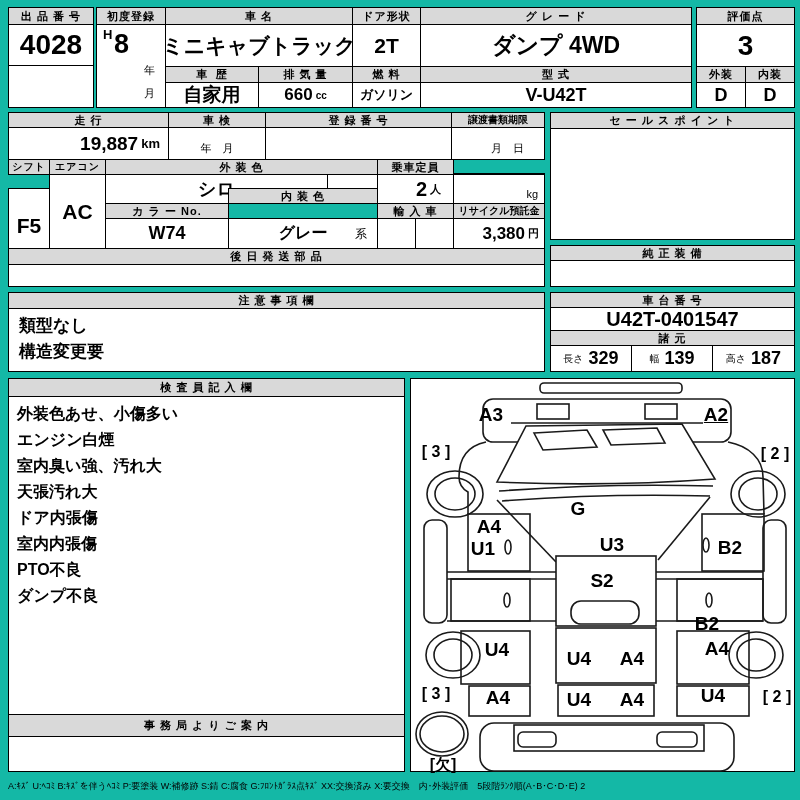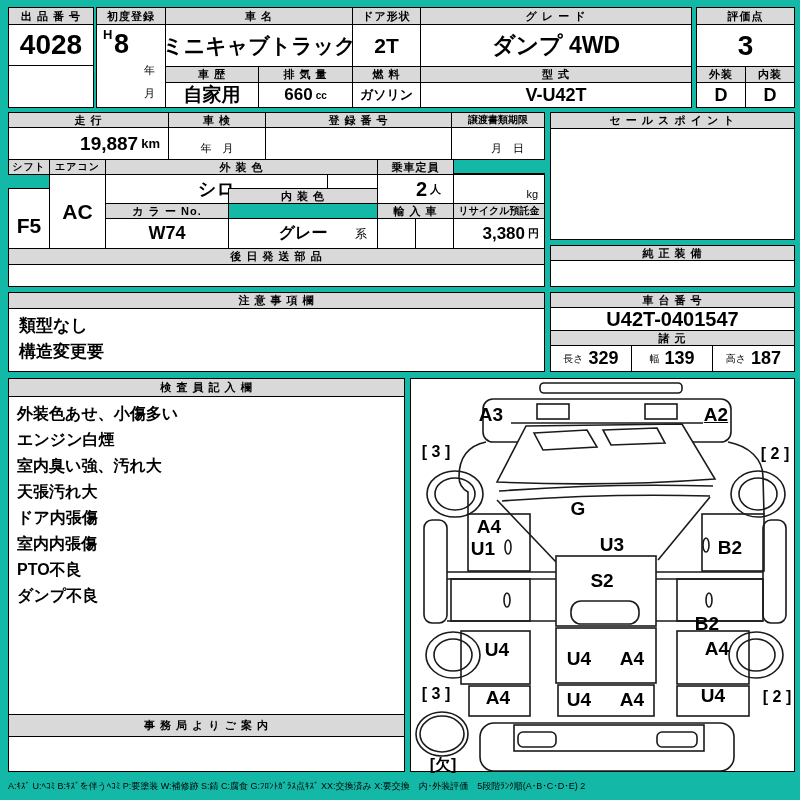--- a/index.html
+++ b/index.html
@@ -38,21 +38,21 @@
     <span class="val" style="position:absolute;left:6px;top:2px;font-size:13px;">H</span>
     <span class="val" style="position:absolute;left:17px;top:4px;font-size:27px;">8</span>
     <span style="position:absolute;right:10px;top:38px;font-size:11px;">年</span>
     <span style="position:absolute;right:10px;top:61px;font-size:11px;">月</span>
   </div>
 
   <div class="hdr" style="left:165px;top:7px;width:188px;height:18px;">車 名</div>
   <div class="cell" style="left:165px;top:24px;width:188px;height:43px;">
     <span class="val" style="font-size:21px;">ミニキャブトラック</span>
   </div>
-  <div class="hdr" style="left:165px;top:66px;width:94px;height:17px;">車 歴</div>
+  <div class="hdr" style="left:165px;top:66px;width:94px;height:17px;font-family:Liberation Mono, monospace;">車 歴</div>
   <div class="hdr" style="left:258px;top:66px;width:95px;height:17px;">排 気 量</div>
   <div class="cell" style="left:165px;top:82px;width:94px;height:26px;">
     <span class="val" style="font-size:19px;">自家用</span>
   </div>
   <div class="cell" style="left:258px;top:82px;width:95px;height:26px;">
     <span class="val" style="font-size:17px;">660</span>
     <span class="unit" style="font-size:10px;">cc</span>
   </div>
 
   <div class="hdr" style="left:352px;top:7px;width:69px;height:18px;">ドア形状</div>

